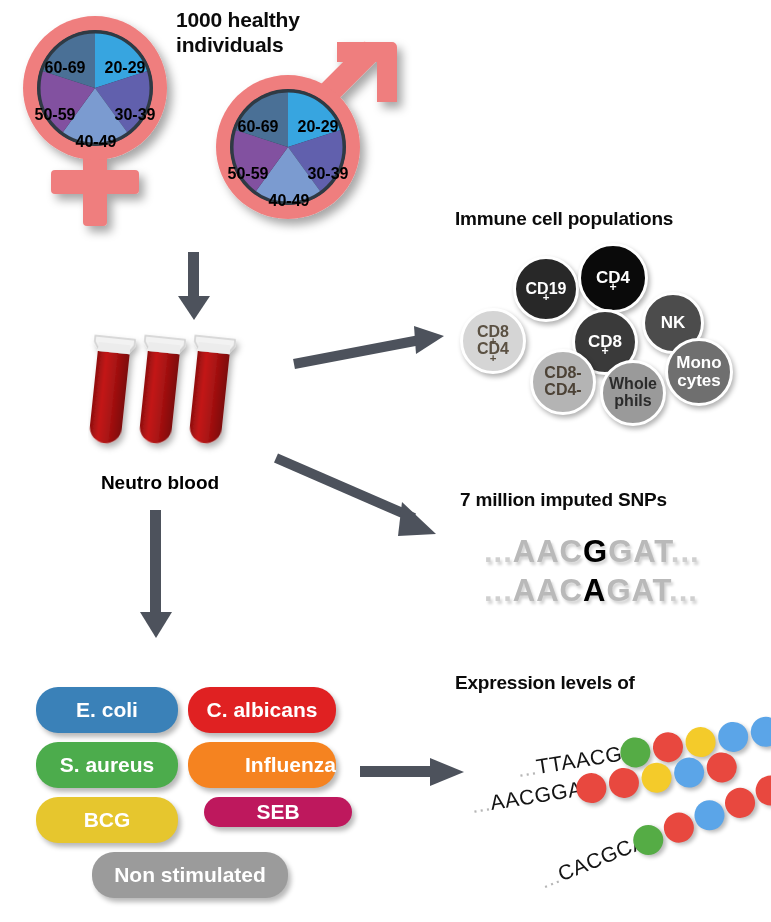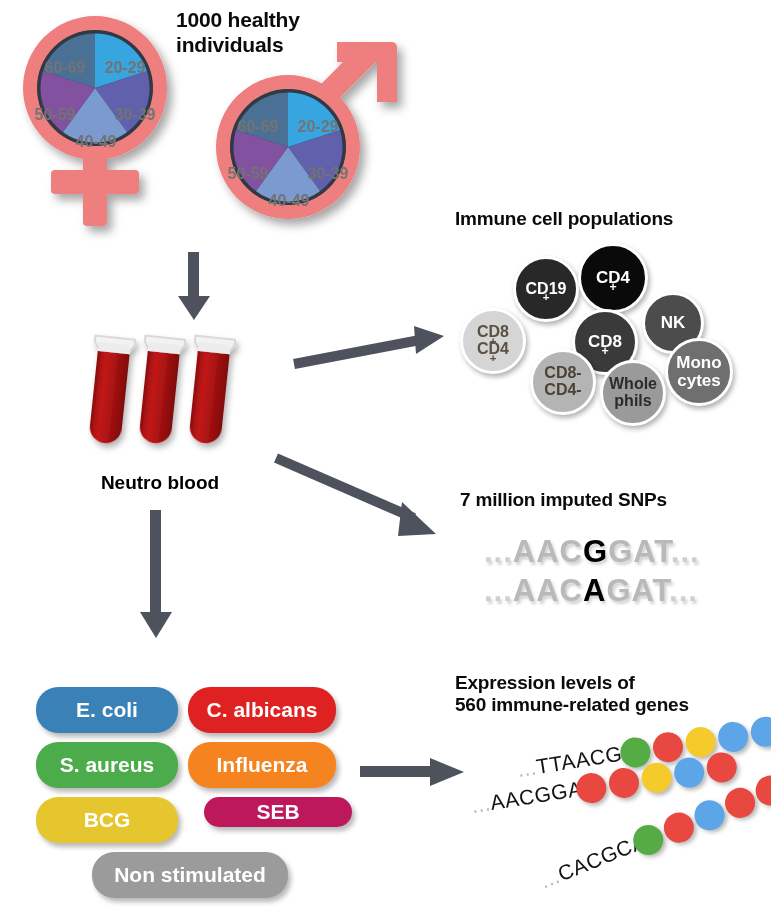--- a/index.html
+++ b/index.html
@@ -53,21 +53,21 @@
     font-weight: bold;
     text-align: center;
   }
 
   
   .gender-wrap { position: absolute; }
   .gender-wrap svg { display: block; overflow: visible; }
 
   .pie-label {
     position: absolute;
-    color: #737373;
+    color: #000000;
     font-weight: bold;
     white-space: nowrap;
     text-align: center;
     transform: translate(-50%, -50%);
     pointer-events: none;
   }
 
   
   .arrow svg { display:block; overflow: visible; }
 
@@ -143,21 +143,20 @@
   <div class="abs title" id="title-individuals">
     <div>1000 healthy</div>
     <div>individuals</div>
   </div>
 
   <div class="abs title" id="title-immune">Immune cell populations</div>
   <div class="abs title" id="title-snps">7 million imputed SNPs</div>
 
   <div class="abs title" id="title-expression">
     <div>Expression levels of</div>
-    <div>560 immune-related genes</div>
   </div>
 
   <div class="abs" id="label-whole-blood">Neutro blood</div>
 
   <div class="gender-wrap" style="left:8px; top:10px;">
     <svg width="215" height="230" viewBox="0 0 215 230">
       <defs>
         <filter id="shA" x="-40%" y="-40%" width="190%" height="190%">
           <feDropShadow dx="5" dy="6" stdDeviation="5" flood-color="#000" flood-opacity="0.35"></feDropShadow>
         </filter>
@@ -350,21 +349,21 @@
   <div class="abs" style="left:0; top:0;">
     <div class="stim" style="left:36px; top:687px; width:142px; height:46px; background:#3a81b8;">
       <span>E. coli</span>
     </div>
     <div class="stim" style="left:188px; top:687px; width:148px; height:46px; background:#e02122;">
       <span>C. albicans</span>
     </div>
     <div class="stim" style="left:36px; top:742px; width:142px; height:46px; background:#4cac4c;">
       <span>S. aureus</span>
     </div>
-    <div class="stim" style="left:188px; top:742px; width:148px; height:46px; background:#f58320;">
+    <div class="stim" style="left:188px; top:742px; width:148px; height:46px; background:#f58320;justify-content:flex-end;">
       <span>Influenza</span>
     </div>
     <div class="stim" style="left:36px; top:797px; width:142px; height:46px; background:#e6c62e;">
       <span>BCG</span>
     </div>
     <div class="stim" style="left:204px; top:797px; width:148px; height:30px; background:#be185d;">
       <span>SEB</span>
     </div>
     <div class="stim" style="left:92px; top:852px; width:196px; height:46px; background:#9b9b9b;">
       <span>Non stimulated</span>

